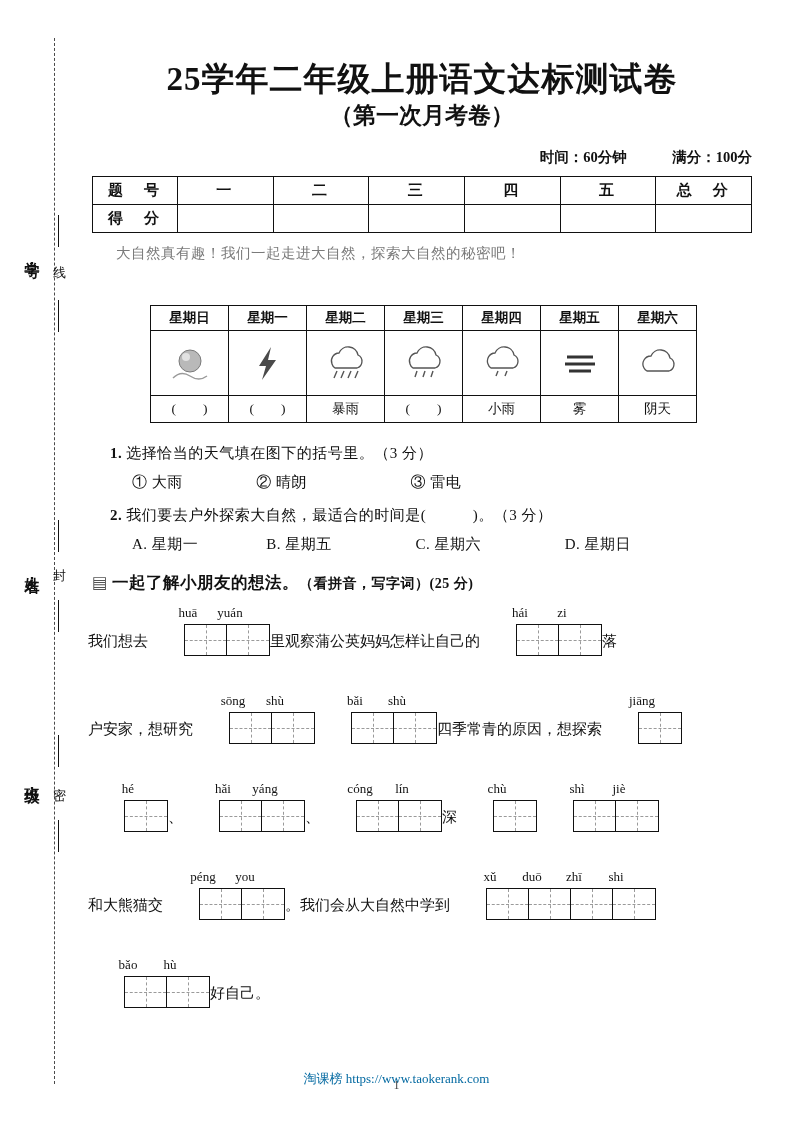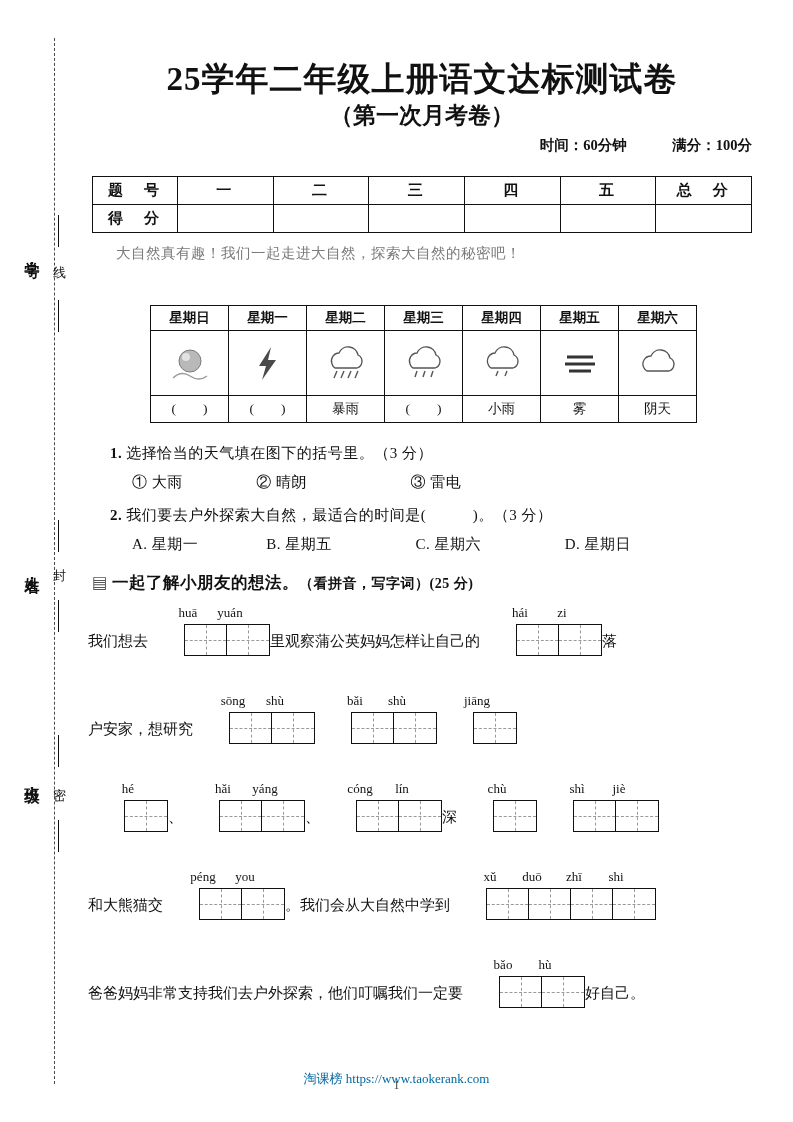--- a/index.html
+++ b/index.html
@@ -44,21 +44,21 @@
     text-align:center;
     font-size:33px;font-weight:bold;letter-spacing:1px;
     font-family:"Liberation Serif","DejaVu Serif",serif;
     margin-top:17px;
   }
   .subtitle{
     position:absolute;left:92px;top:100px;width:660px;
     text-align:center;font-size:23px;font-weight:bold;
   }
   .timeline{
-    position:absolute;left:92px;top:136px;width:660px;
+    position:absolute;left:92px;top:148px;width:660px;
     text-align:right;font-size:14.5px;font-weight:bold;
     padding-right:8px;
   }
   .timeline span{margin-left:42px;}
 
   
   .score-table{
     position:absolute;left:92px;top:176px;width:660px;
     border-collapse:collapse;
     table-layout:fixed;
@@ -311,21 +311,21 @@
           </span></span><span class="txt">里观察蒲公英妈妈怎样让自己的</span><span class="gridwrap"><span class="pinyin"><span class="pinyin-span" style="width: 42px;">hái</span><span class="pinyin-span" style="width: 42px;">zi</span></span><span class="grid">
             <span class="cell"></span>
             <span class="cell"></span>
           </span></span><span class="txt">落</span></div>
       <div class="row" style="left: 88px; top: 712px;"><span class="txt">户安家，想研究</span><span class="gridwrap"><span class="pinyin"><span class="pinyin-span" style="width: 42px;">sōng</span><span class="pinyin-span" style="width: 42px;">shù</span></span><span class="grid">
             <span class="cell"></span>
             <span class="cell"></span>
           </span></span><span class="gridwrap"><span class="pinyin"><span class="pinyin-span" style="width: 42px;">bǎi</span><span class="pinyin-span" style="width: 42px;">shù</span></span><span class="grid">
             <span class="cell"></span>
             <span class="cell"></span>
-          </span></span><span class="gridwrap"><span class="pinyin"><span class="pinyin-span" style="width: 42px;">jiāng</span></span><span class="grid">
+          </span></span><span class="txt">四季常青的原因，想探索</span><span class="gridwrap"><span class="pinyin"><span class="pinyin-span" style="width: 42px;">jiāng</span></span><span class="grid">
             <span class="cell"></span>
           </span></span></div>
       <div class="row" style="left: 88px; top: 800px;"><span class="gridwrap"><span class="pinyin"><span class="pinyin-span" style="width: 42px;">hé</span></span><span class="grid">
             <span class="cell"></span>
           </span></span><span class="txt">、</span><span class="gridwrap"><span class="pinyin"><span class="pinyin-span" style="width: 42px;">hǎi</span><span class="pinyin-span" style="width: 42px;">yáng</span></span><span class="grid">
             <span class="cell"></span>
             <span class="cell"></span>
           </span></span><span class="txt">、</span><span class="gridwrap"><span class="pinyin"><span class="pinyin-span" style="width: 42px;">cóng</span><span class="pinyin-span" style="width: 42px;">lín</span></span><span class="grid">
             <span class="cell"></span>
             <span class="cell"></span>
@@ -337,21 +337,21 @@
           </span></span></div>
       <div class="row" style="left: 88px; top: 888px;"><span class="txt">和大熊猫交</span><span class="gridwrap"><span class="pinyin"><span class="pinyin-span" style="width: 42px;">péng</span><span class="pinyin-span" style="width: 42px;">you</span></span><span class="grid">
             <span class="cell"></span>
             <span class="cell"></span>
           </span></span><span class="txt">。我们会从大自然中学到</span><span class="gridwrap"><span class="pinyin"><span class="pinyin-span" style="width: 42px;">xǔ</span><span class="pinyin-span" style="width: 42px;">duō</span><span class="pinyin-span" style="width: 42px;">zhī</span><span class="pinyin-span" style="width: 42px;">shi</span></span><span class="grid">
             <span class="cell"></span>
             <span class="cell"></span>
             <span class="cell"></span>
             <span class="cell"></span>
           </span></span></div>
-      <div class="row" style="left: 88px; top: 976px;"><span class="txt">爸爸妈妈非常支持我们去户外探索，他们叮嘱我们一定要</span><span class="gridwrap"><span class="pinyin"><span class="pinyin-span" style="width: 42px;">bǎo</span><span class="pinyin-span" style="width: 42px;">hù</span></span><span class="grid">
+      <div class="row" style="left: 88px; top: 976px;"><span class="gridwrap"><span class="pinyin"><span class="pinyin-span" style="width: 42px;">bǎo</span><span class="pinyin-span" style="width: 42px;">hù</span></span><span class="grid">
             <span class="cell"></span>
             <span class="cell"></span>
           </span></span><span class="txt">好自己。</span></div>
     </div>
 
   <div class="footer">淘课榜 https://www.taokerank.com</div>
   <div class="pagenum">1</div>
 
 </div>
 

